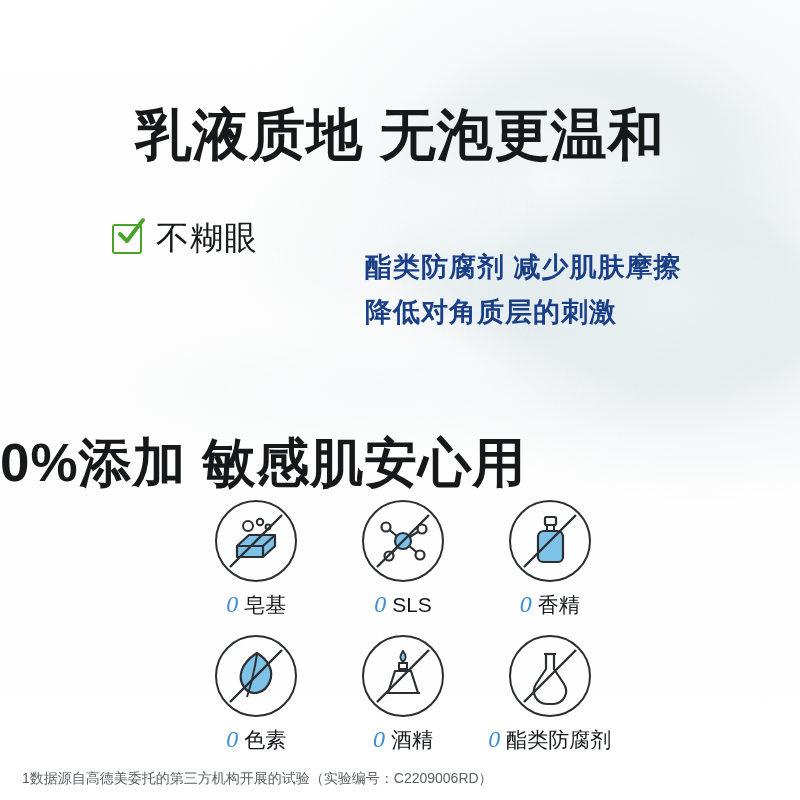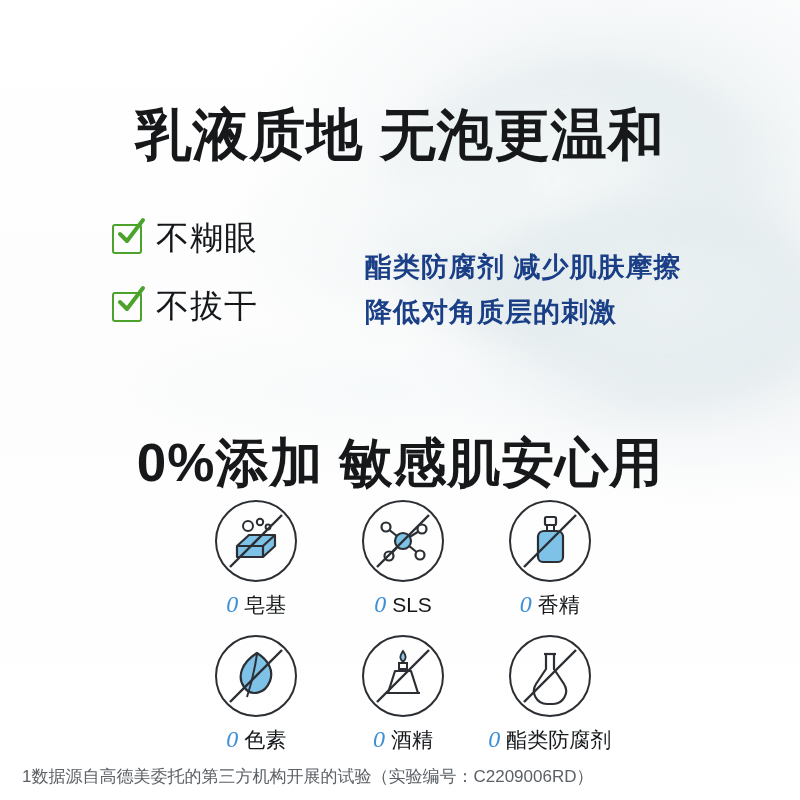--- a/index.html
+++ b/index.html
@@ -112,21 +112,20 @@
     font-weight: bold;
     line-height: 45px;
     letter-spacing: 1px;
   }
 
   
   .headline2 {
     position: absolute;
     left: 0; right: 0;
     top: 428px;
-    text-align: center;
     font-size: 53px;
     font-weight: bold;
     color: #16181a;
     letter-spacing: 1px;
     white-space: nowrap;
   }
 
   
   .icon-grid {
     position: absolute;
@@ -168,21 +167,21 @@
     font-style: italic;
     margin-right: 6px;
     font-family: "Liberation Serif", serif;
   }
 
   
   .footnote {
     position: absolute;
     left: 22px;
     bottom: 12px;
-    font-size: 17px;
+    font-size: 14px;
     color: #5b6166;
     letter-spacing: 0px;
   }
 </style>
 </head>
 <body>
 
 <div class="page">
 
   <div class="cream cream1"></div>
@@ -199,30 +198,20 @@
         <svg class="tick" viewBox="0 0 30 30">
           <path d="M4 17 L11 24 L27 3" fill="none" stroke="#4ca32c" stroke-width="4" stroke-linecap="round" stroke-linejoin="round"></path>
         </svg>
       </div>
       <div class="check-label">
         <span>不糊眼</span><sup></sup>
       </div>
     </div>
 
 
-    <div class="check-row">
-      <div class="check-box">
-        <svg class="tick" viewBox="0 0 30 30">
-          <path d="M4 17 L11 24 L27 3" fill="none" stroke="#4ca32c" stroke-width="4" stroke-linecap="round" stroke-linejoin="round"></path>
-        </svg>
-      </div>
-      <div class="check-label">
-        <span>不拔干</span><sup></sup>
-      </div>
-    </div>
 
   </div>
 
   <div class="blue-text">
     <div>酯类防腐剂 减少肌肤摩擦</div>
     <div>降低对角质层的刺激</div>
   </div>
 
   <div class="headline2">0%添加 敏感肌安心用</div>
 

